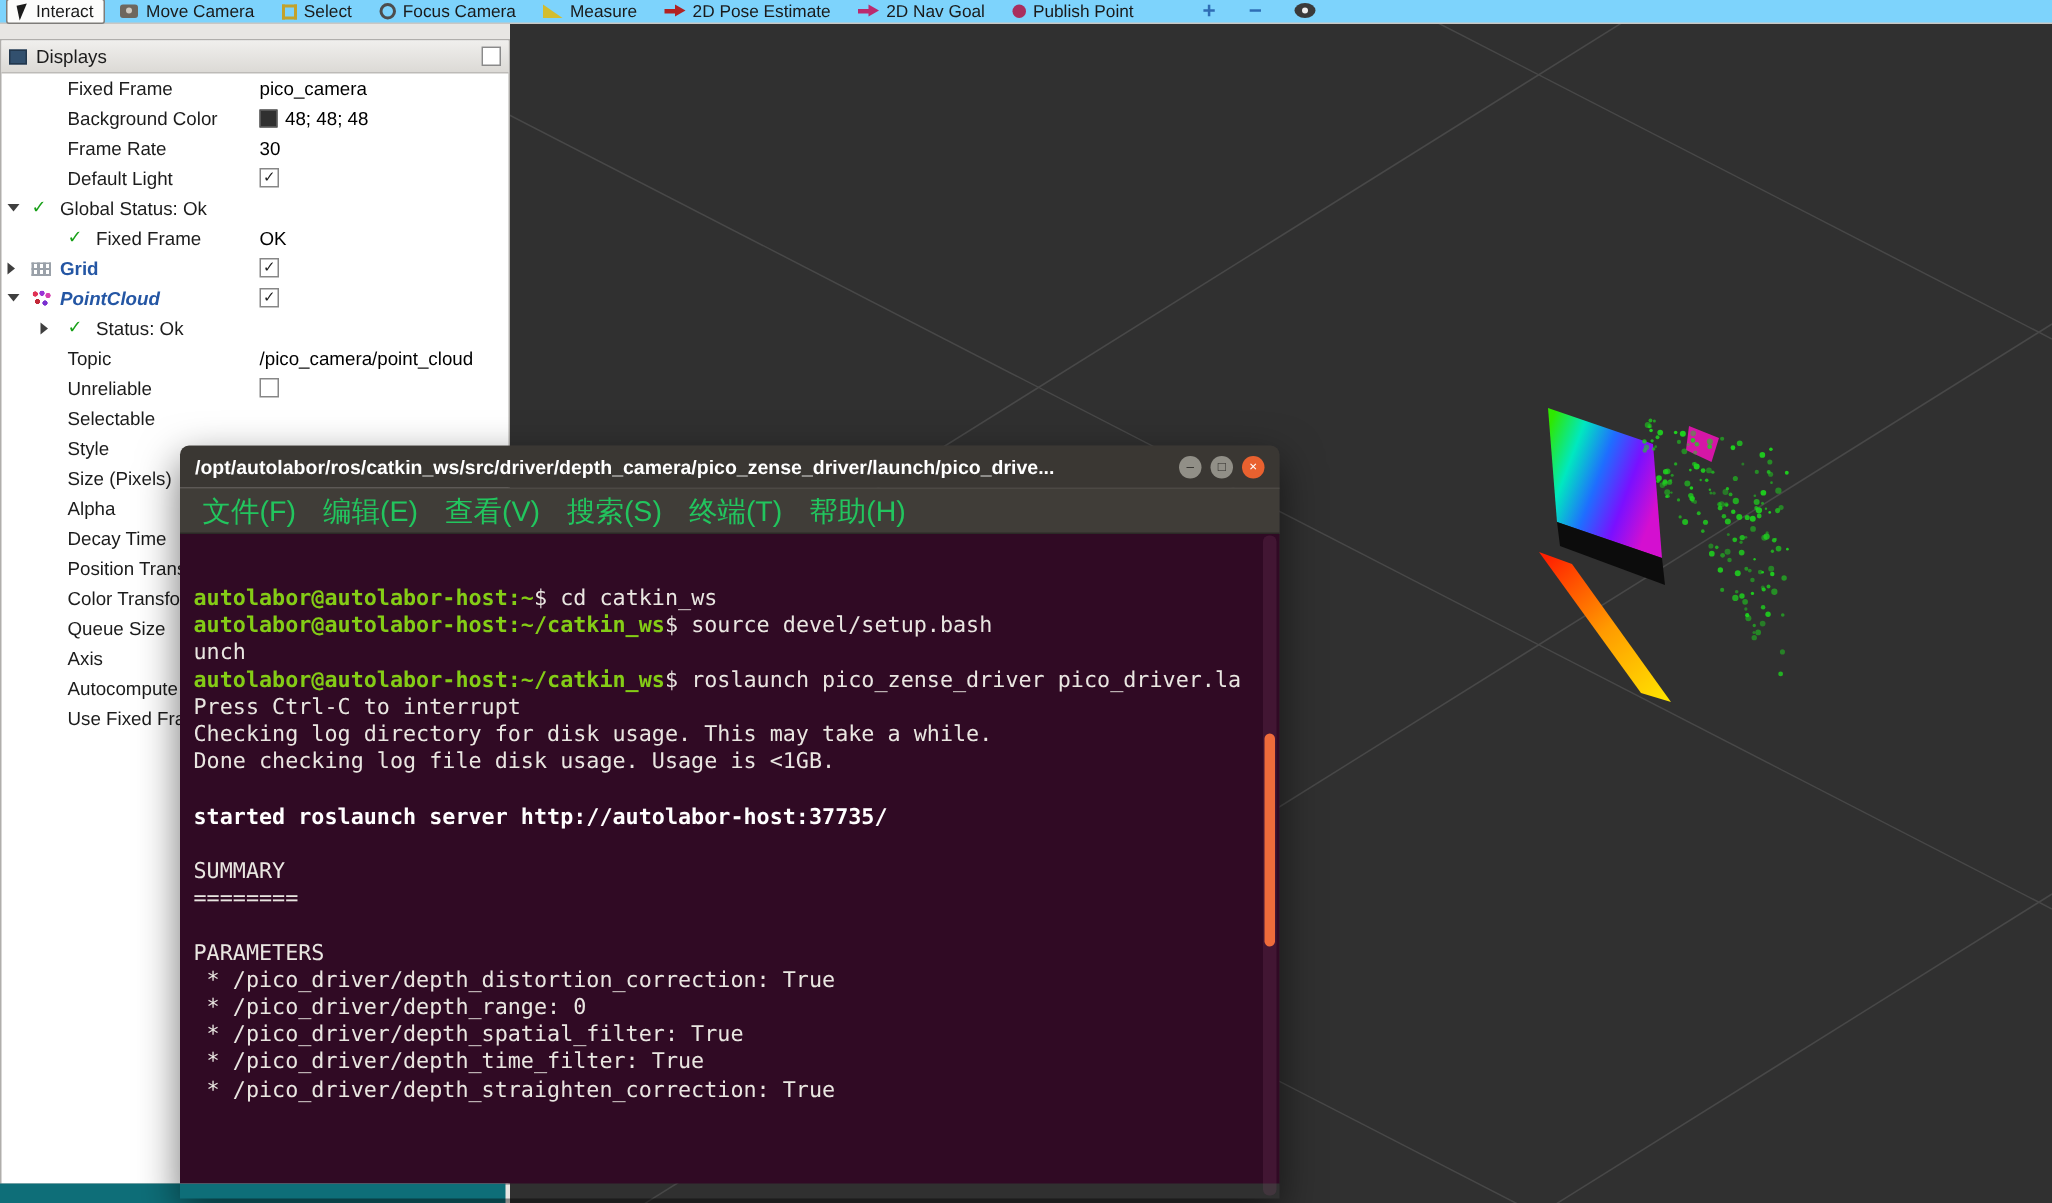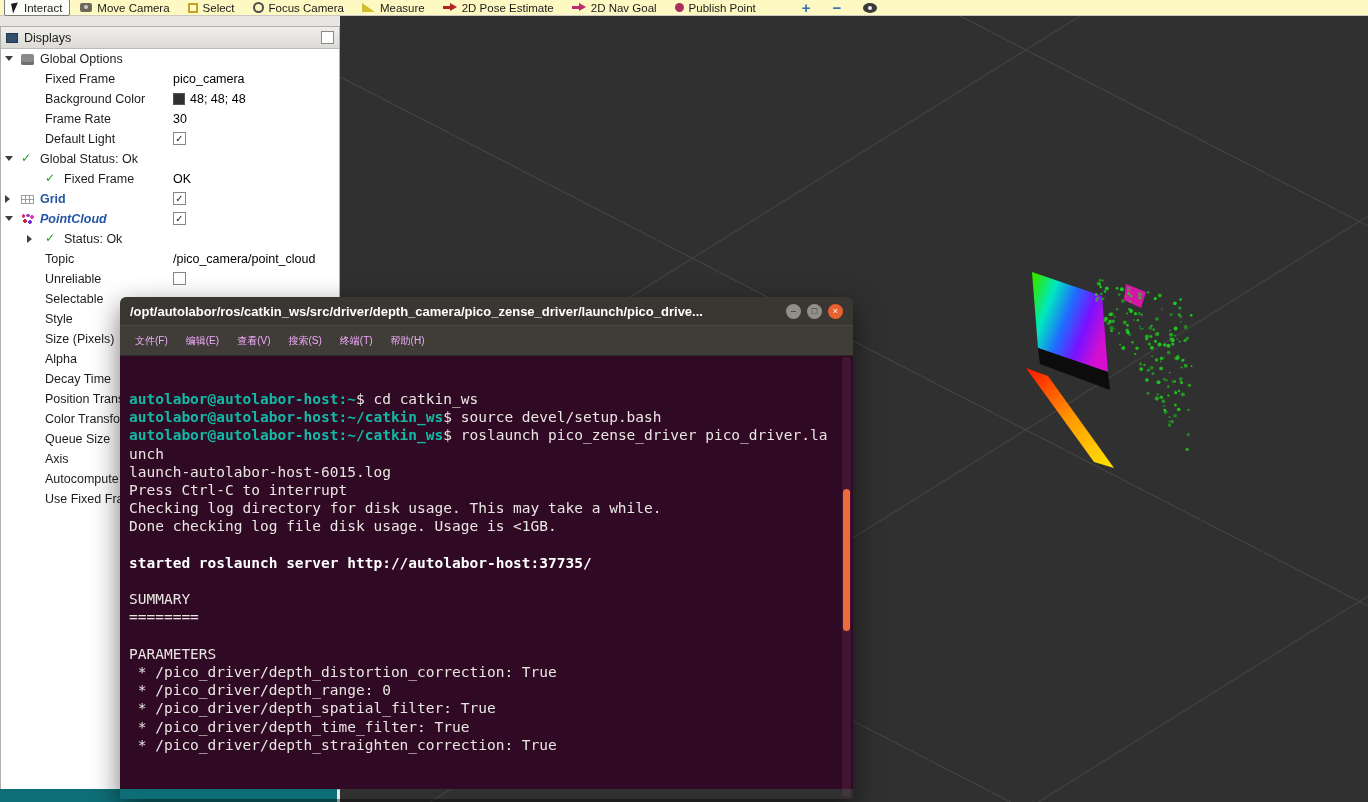--- a/index.html
+++ b/index.html
@@ -4,21 +4,21 @@
 <style>
   html,body{margin:0;padding:0}
   body{
     width:1368px;height:802px;position:relative;overflow:hidden;
     background:#e8e6e3;font-family:"Liberation Sans","DejaVu Sans",sans-serif;
     -webkit-font-smoothing:antialiased;
   }
   
   .toolbar{
     position:absolute;left:0;top:0;width:100%;height:16px;
-    background:#fef9c3;border-bottom:1px solid #c9c7c4;
+    background:#7dd3fc;border-bottom:1px solid #c9c7c4;
     display:flex;align-items:center;padding-left:4px;box-sizing:border-box;
   }
   .tools{display:flex;align-items:center;gap:2px;height:16px}
   .tool-btn{display:flex;align-items:center;gap:5px;height:15px;padding:0 7px;
     font-size:11.5px;color:#1a1a1a;border:1px solid transparent;white-space:nowrap}
   .tool-btn.active{background:#fcfcfb;border:1px solid #7e7c79;border-radius:2px}
   .ticon{display:inline-block;flex:none}
   .cursor-icon{width:0;height:0;border-top:10px solid #1b1b1b;border-right:7px solid transparent;transform:rotate(-12deg)}
   .move-camera-icon{width:12px;height:9px;background:#6e675d;border-radius:2px;position:relative}
   .move-camera-icon::after{content:"";position:absolute;left:4px;top:2px;width:4px;height:4px;border-radius:50%;background:#cfc9bf}
@@ -81,25 +81,25 @@
   .term-titlebar{height:28px;background:#3a3733;border-radius:6px 6px 0 0;
     display:flex;align-items:center;padding:0 10px;box-sizing:border-box}
   .term-title{color:#fff;font-weight:bold;font-size:13px;white-space:nowrap;overflow:hidden;flex:1}
   .term-buttons{display:flex;gap:6px;margin-left:10px}
   .tb-btn{width:15px;height:15px;border-radius:50%;display:flex;align-items:center;justify-content:center;
     font-size:9px;line-height:9px;color:#2e2d2a}
   .tb-minimize,.tb-maximize{background:#918f87}
   .tb-close{background:#e9612f;color:#fff}
   .term-menubar{height:31px;background:#403d38;border-top:1px solid #4c4944;border-bottom:1px solid #2c2a27;
     display:flex;align-items:center;padding:0 6px;box-sizing:border-box}
-  .menu-item{color:#f0abfc;font-size:10px;padding:0 9px;white-space:nowrap}
+  .menu-item{color:#22c55e;font-size:19px;padding:0 9px;white-space:nowrap}
   .term-body{height:433px;box-sizing:border-box;background:#300a24;padding:34px 12px 0 9px;overflow:hidden;
     font-family:"DejaVu Sans Mono","Liberation Mono",monospace;font-size:14.5px;line-height:18.2px}
   .term-line{white-space:pre;min-height:18.2px;color:#e9e6e1}
-  .c-prompt{color:#14b8a6;font-weight:bold}
+  .c-prompt{color:#84cc16;font-weight:bold}
   .c-plain{color:#e9e6e1}
   .c-bold{color:#ffffff;font-weight:bold}
   .term-scroll{position:absolute;right:2px;top:60px;bottom:2px;width:9px;background:rgba(150,80,120,.18);border-radius:4px}
   .term-scroll .handle{position:absolute;left:1px;top:132px;width:7px;height:142px;background:#ee6b3b;border-radius:4px}
 </style>
 </head>
 <body>
 
 <div class="toolbar">
   <div class="tools">
@@ -339,25 +339,20 @@
 </div>
 
 <div class="displays-panel">
   <div class="panel-header">
     <span class="ph-icon"></span>
     <span class="ph-title">Displays</span>
     <span class="float-btn"></span>
   </div>
   <div class="tree">
       <div class="row">
-        <span class="exp exp-d" style="left: 4px;"></span>
-        <span class="ic ic-opt" style="left: 20px;"></span>
-        <span class="lbl" style="left: 39px;">Global Options</span>
-      </div>
-      <div class="row">
         <span class="lbl" style="left: 44px;">Fixed Frame</span>
         <span class="val">
           <span class="vtext">pico_camera</span>
         </span>
       </div>
       <div class="row">
         <span class="lbl" style="left: 44px;">Background Color</span>
         <span class="val">
           <span class="swatch" style="background: rgb(48, 48, 48);"></span>
           <span class="vtext">48; 48; 48</span>
@@ -477,23 +472,22 @@
       <span class="menu-item">文件(F)</span>
       <span class="menu-item">编辑(E)</span>
       <span class="menu-item">查看(V)</span>
       <span class="menu-item">搜索(S)</span>
       <span class="menu-item">终端(T)</span>
       <span class="menu-item">帮助(H)</span>
     </div>
   <div class="term-body">
       <div class="term-line"><span class="c-prompt">autolabor@autolabor-host:~</span><span class="c-plain">$ </span><span class="c-plain">cd catkin_ws</span></div>
       <div class="term-line"><span class="c-prompt">autolabor@autolabor-host:~/catkin_ws</span><span class="c-plain">$ </span><span class="c-plain">source devel/setup.bash</span></div>
+      <div class="term-line"><span class="c-plain">unch</span></div>
       <div class="term-line"><span class="c-prompt">autolabor@autolabor-host:~/catkin_ws</span><span class="c-plain">$ </span><span class="c-plain">roslaunch pico_zense_driver pico_driver.la</span></div>
-      <div class="term-line"><span class="c-plain">unch</span></div>
-      <div class="term-line"><span class="c-plain">launch-autolabor-host-6015.log</span></div>
       <div class="term-line"><span class="c-plain">Press Ctrl-C to interrupt</span></div>
       <div class="term-line"><span class="c-plain">Checking log directory for disk usage. This may take a while.</span></div>
       <div class="term-line"><span class="c-plain">Done checking log file disk usage. Usage is &lt;1GB.</span></div>
       <div class="term-line"></div>
       <div class="term-line"><span class="c-bold">started roslaunch server http://autolabor-host:37735/</span></div>
       <div class="term-line"></div>
       <div class="term-line"><span class="c-plain">SUMMARY</span></div>
       <div class="term-line"><span class="c-plain">========</span></div>
       <div class="term-line"></div>
       <div class="term-line"><span class="c-plain">PARAMETERS</span></div>

